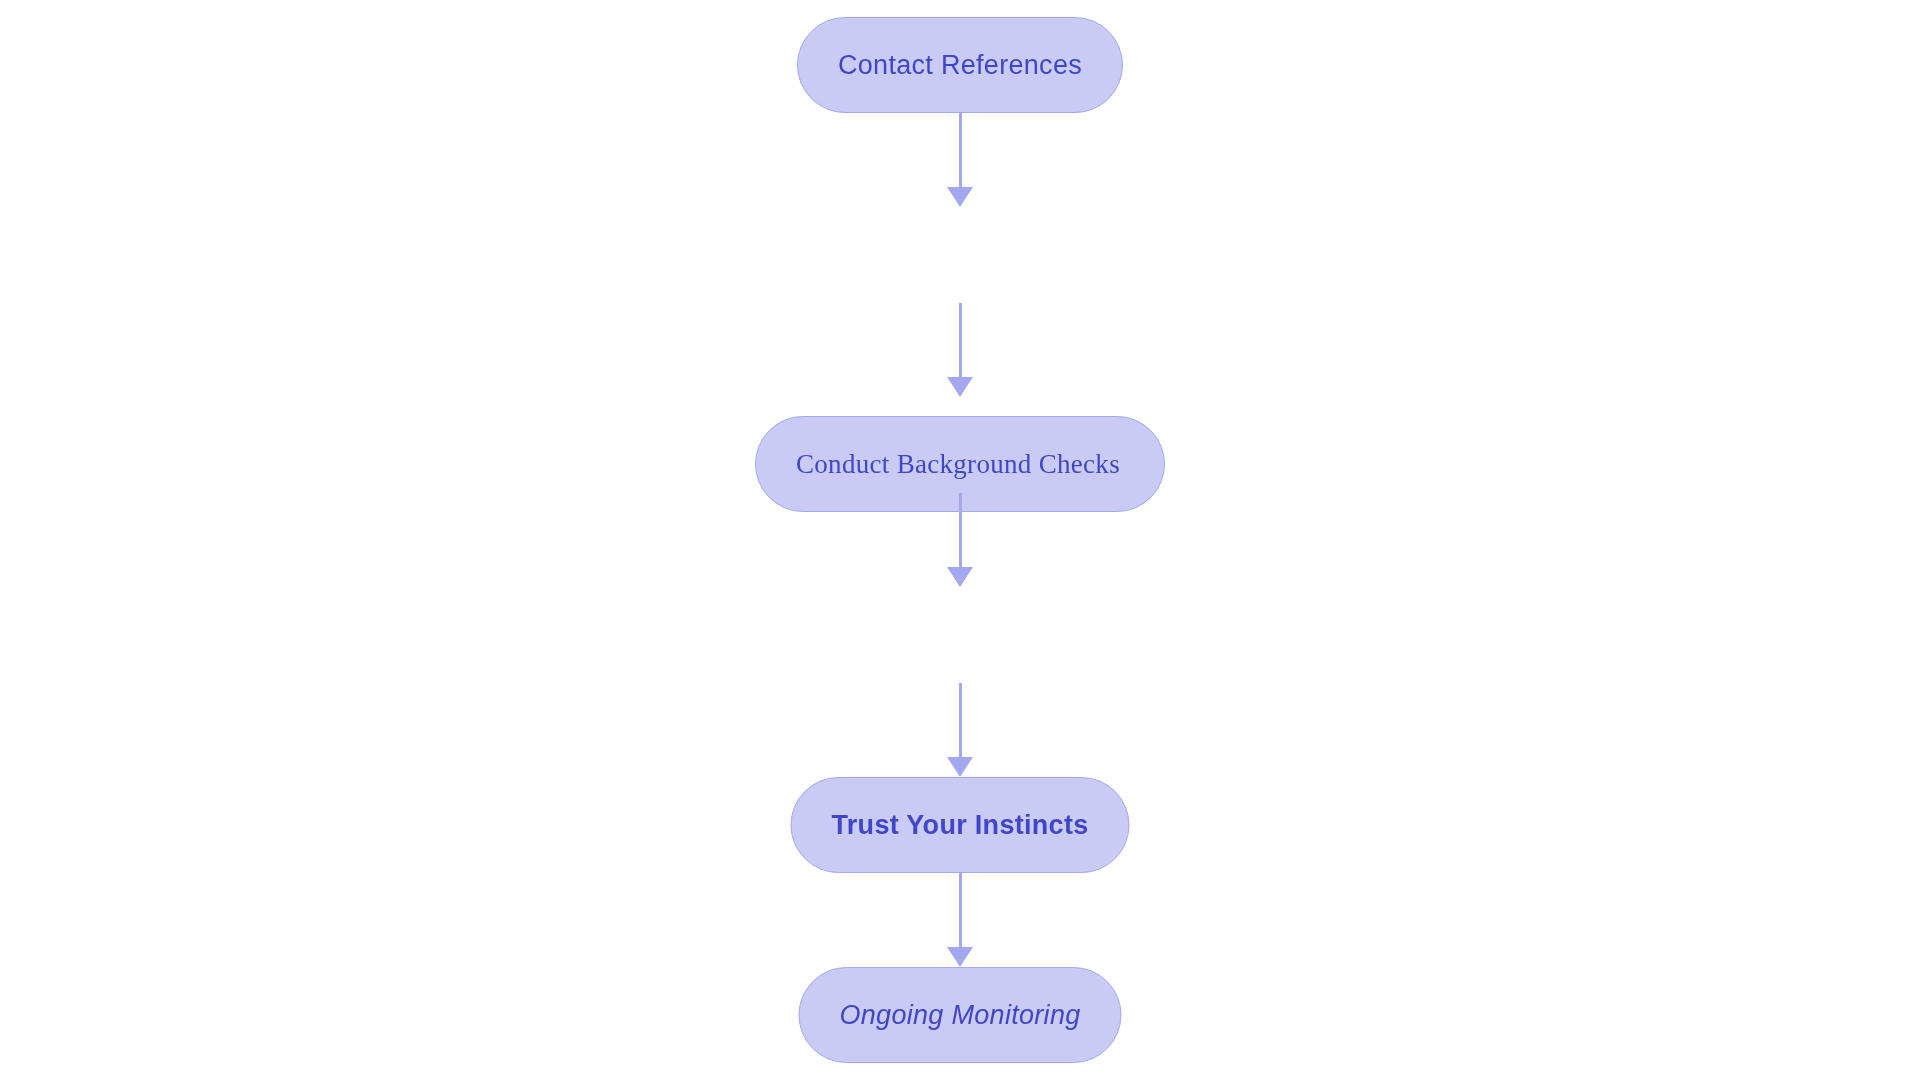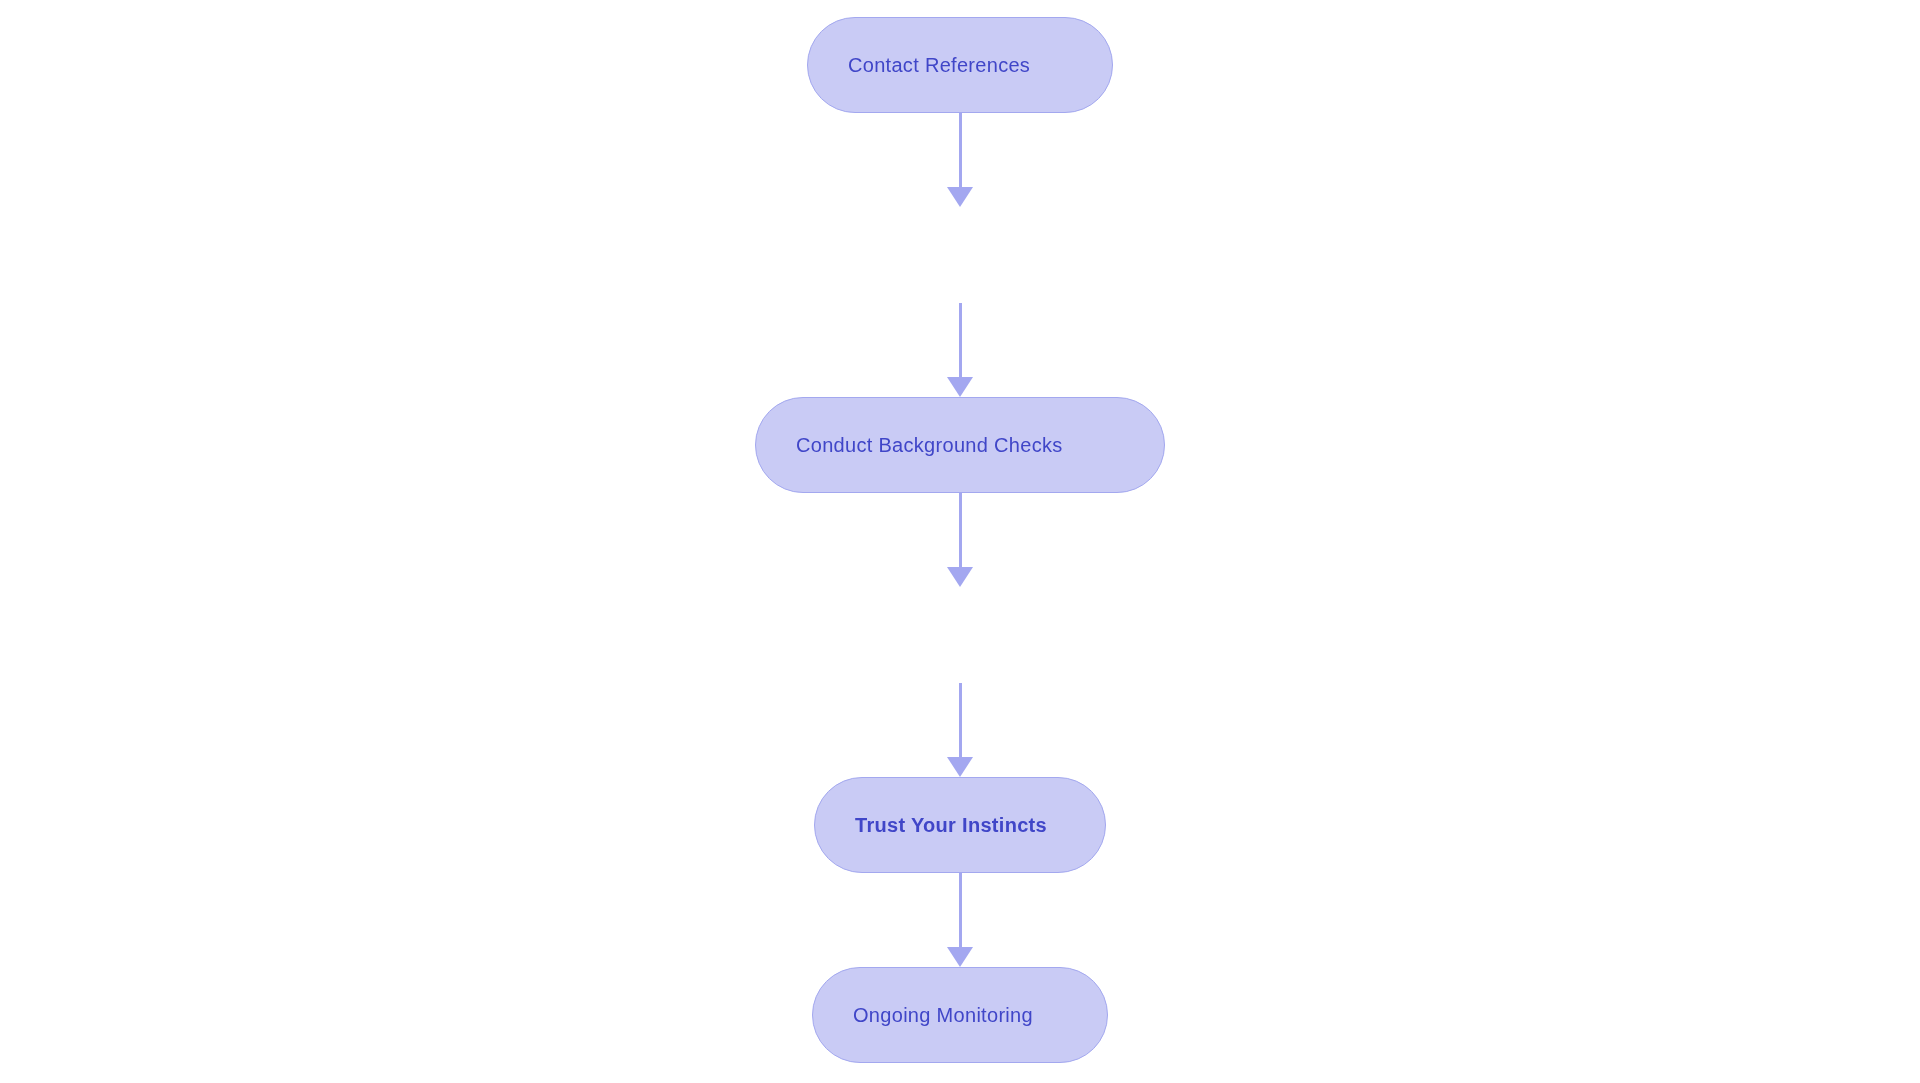--- a/index.html
+++ b/index.html
@@ -29,31 +29,31 @@
     left: 960px;
     transform: translateX(-50%);
     height: 96px;
     line-height: 94px;
     padding: 0 40px;
     box-sizing: border-box;
     background: var(--node-fill);
     border: 1.5px solid var(--node-border);
     border-radius: 48px;
     color: var(--text);
-    font-size: 20px;
+    font-size: 27px;
     letter-spacing: 0.3px;
     white-space: nowrap;
     text-align: left;
   }
   .node-0 { top: 17px;  min-width: 306px; }
   .node-1 { top: 207px; min-width: 334px; }
-  .node-2 { top: 397px; min-width: 410px; }
+  .node-2 { top: 416px; min-width: 410px; font-family: Liberation Serif, serif; }
   .node-3 { top: 587px; min-width: 325px; }
   .node-4 { top: 777px; min-width: 292px; font-weight: bold; }
-  .node-5 { top: 967px; min-width: 296px; }
+  .node-5 { top: 967px; min-width: 296px; font-style: italic; }
 
   .connector {
     position: absolute;
     left: 960px;
     transform: translateX(-50%);
     width: 26px;
     height: 94px;
     display: flex;
     flex-direction: column;
     align-items: center;

